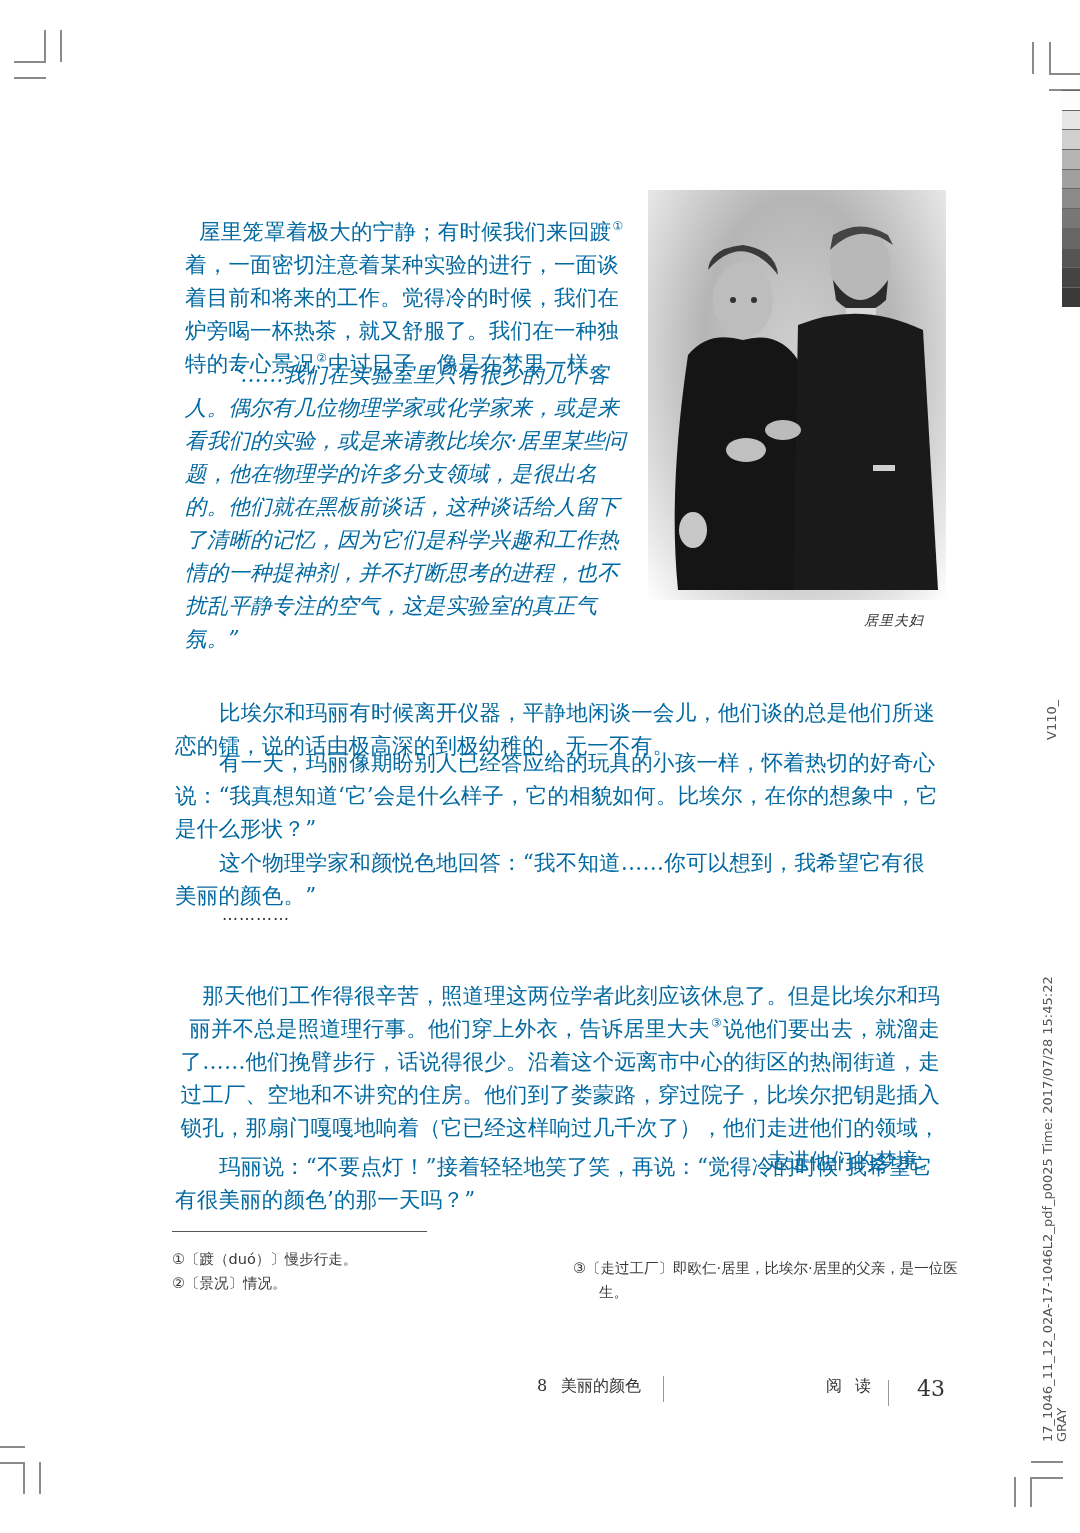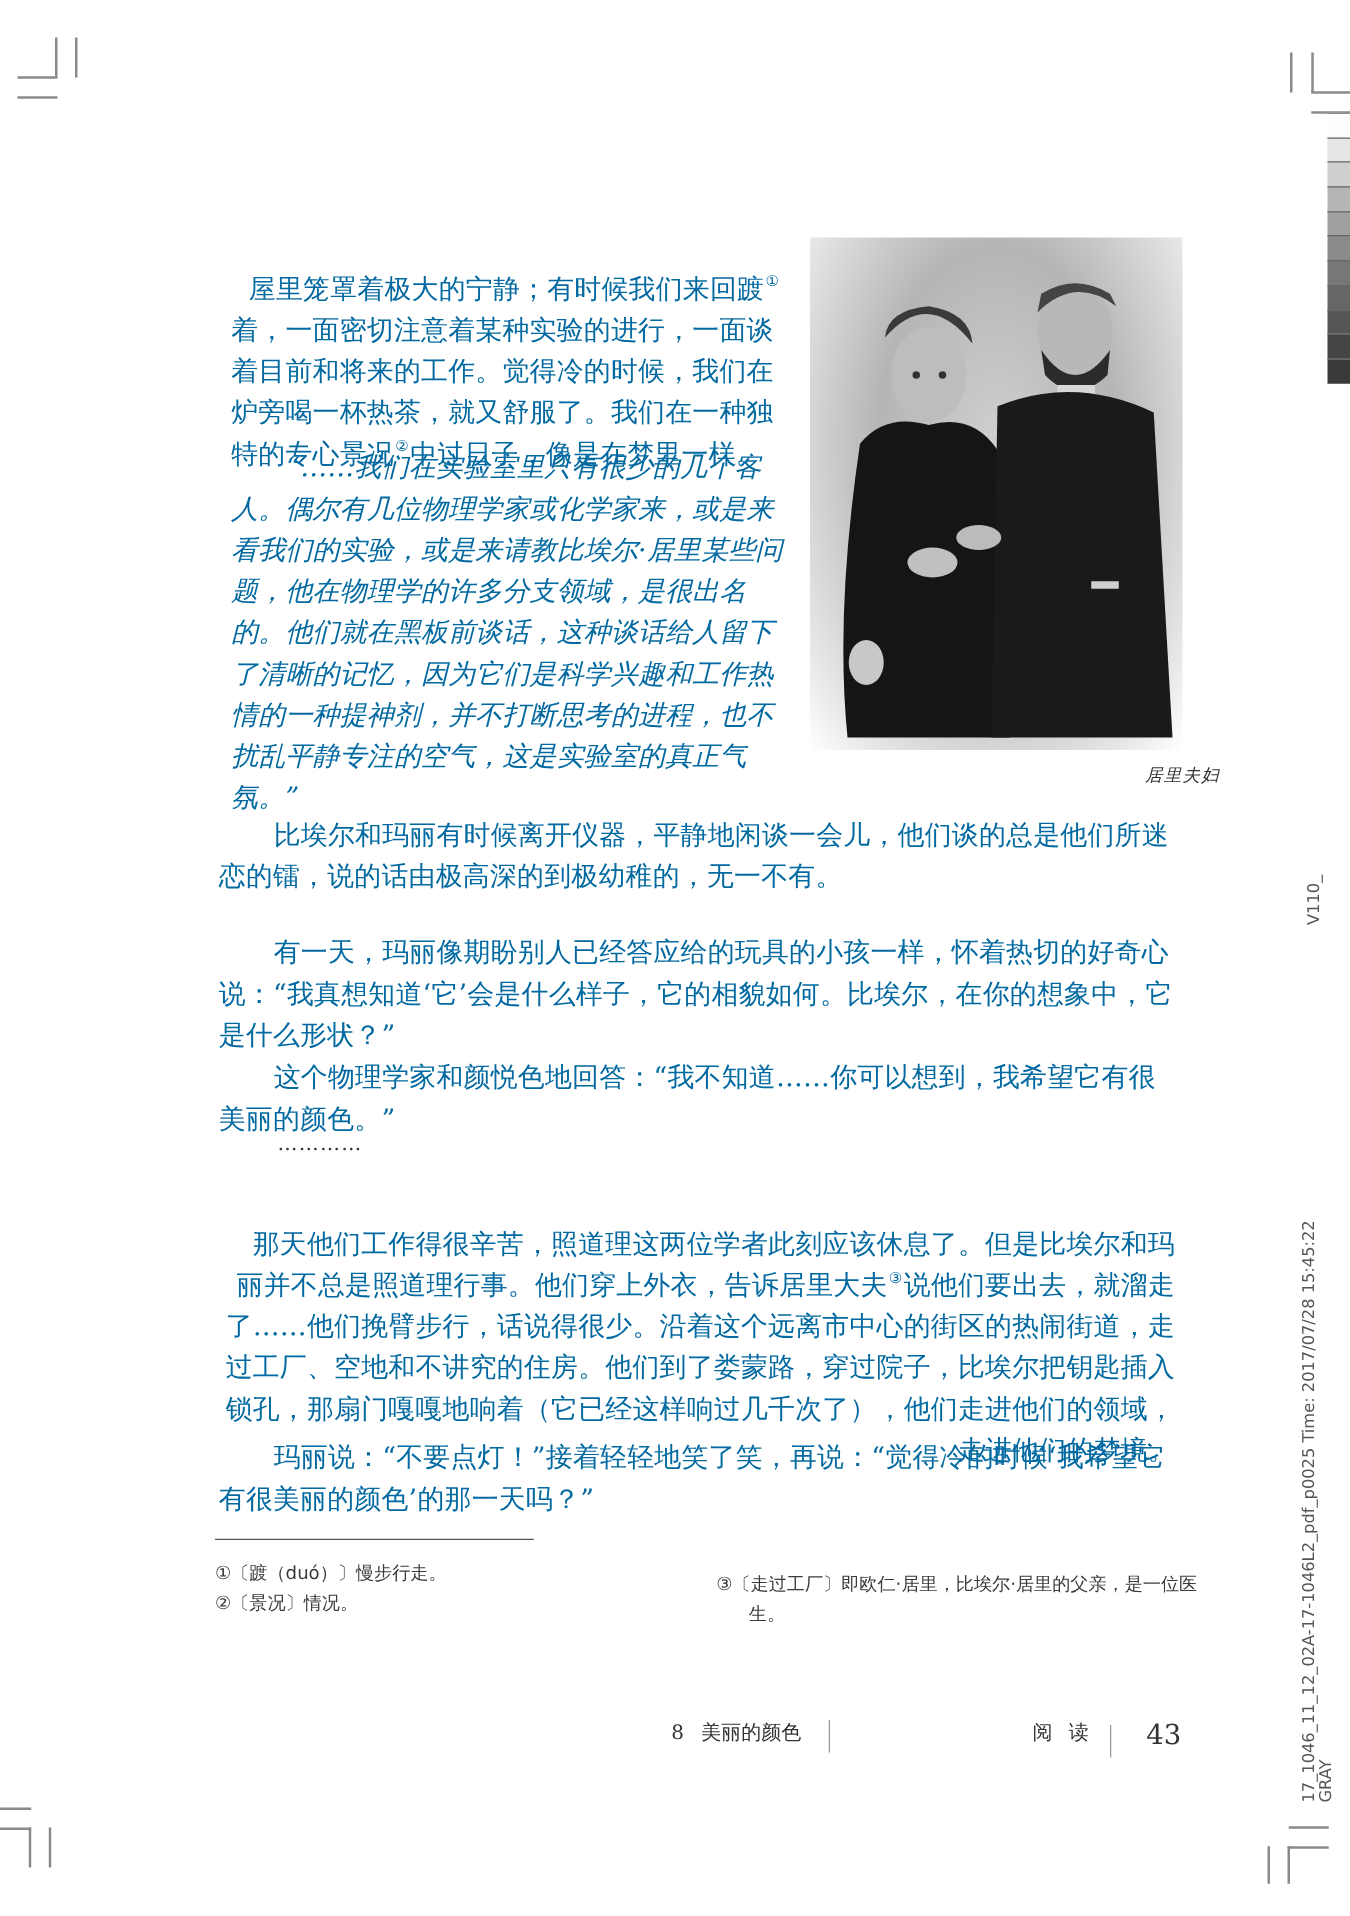--- a/index.html
+++ b/index.html
@@ -17,21 +17,21 @@
     .narrow { left: 185px; width: 445px; }
     .wide { left: 175px; width: 765px; }
     .indent { text-indent: 44px; }
     sup.fn { font-size: 12px; vertical-align: 9px; line-height: 0; margin: 0 1px; }
     .photo {
       position: absolute; left: 648px; top: 190px; width: 298px; height: 410px;
       background: radial-gradient(ellipse at 50% 40%, #cfcfcf 0%, #b5b5b5 45%, #e8e8e8 85%, #ffffff 100%);
       overflow: hidden;
     }
     .caption {
-      position: absolute; left: 916px; top: 612px; font-size: 14px; color: #333;
+      position: absolute; left: 864px; top: 612px; font-size: 14px; color: #333;
       font-style: italic; letter-spacing: 1px;
     }
     .dots { position: absolute; left: 222px; top: 905px; font-size: 16px; letter-spacing: 1px; color: #333; }
     .fn-rule { position: absolute; left: 172px; top: 1231px; width: 255px; height: 1px; background: #555; }
     .fn-text {
       position: absolute; font-family: "DejaVu Sans", "Liberation Sans", sans-serif;
       font-size: 14.5px; line-height: 24px; color: #3a3a3a;
     }
     .footer { position: absolute; top: 1376px; font-size: 16px; color: #333; }
     .vbar { position: absolute; width: 1px; background: #999; }
@@ -101,21 +101,21 @@
     <path d="M182 60 Q212 30 245 55 L240 45 Q212 28 185 45Z" fill="#444"></path>
     <path d="M185 90 Q212 130 240 90 L238 110 Q212 135 188 110Z" fill="#2b2b2b"></path>
     <rect x="198" y="118" width="30" height="12" fill="#d8d8d8"></rect>
     <path d="M150 135 Q212 110 275 140 L290 400 L145 400Z" fill="#1a1a1a"></path>
     <rect x="225" y="275" width="22" height="6" fill="#cfcfcf"></rect>
     <ellipse cx="135" cy="240" rx="18" ry="10" fill="#bbb"></ellipse>
   </svg>
 </div>
 <div class="caption">居里夫妇</div>
 
-<div class="p wide indent" style="top:652px;">比埃尔和玛丽有时候离开仪器，平静地闲谈一会儿，他们谈的总是他们所迷恋的镭，说的话由极高深的到极幼稚的，无一不有。</div>
+<div class="p wide indent" style="top:696px;">比埃尔和玛丽有时候离开仪器，平静地闲谈一会儿，他们谈的总是他们所迷恋的镭，说的话由极高深的到极幼稚的，无一不有。</div>
 <div class="p wide indent" style="top:746px;">有一天，玛丽像期盼别人已经答应给的玩具的小孩一样，怀着热切的好奇心说：“我真想知道‘它’会是什么样子，它的相貌如何。比埃尔，在你的想象中，它是什么形状？”</div>
 <div class="p wide indent" style="top:846px;">这个物理学家和颜悦色地回答：“我不知道……你可以想到，我希望它有很美丽的颜色。”</div>
 <div class="dots">…………</div>
 <div class="p wide indent" style="top:946px;text-align:right;">
   <span>那天他们工作得很辛苦，照道理这两位学者此刻应该休息了。但是比埃尔和玛丽并不总是照道理行事。他们穿上外衣，告诉居里大夫</span><sup class="fn">③</sup><span>说他们要出去，就溜走了……他们挽臂步行，话说得很少。沿着这个远离市中心的街区的热闹街道，走过工厂、空地和不讲究的住房。他们到了娄蒙路，穿过院子，比埃尔把钥匙插入锁孔，那扇门嘎嘎地响着（它已经这样响过几千次了），他们走进他们的领域，走进他们的梦境。</span>
 </div>
 <div class="p wide indent" style="top:1150px;">玛丽说：“不要点灯！”接着轻轻地笑了笑，再说：“觉得冷的时候‘我希望它有很美丽的颜色’的那一天吗？”</div>
 
 <div class="fn-rule"></div>
 <div class="fn-text" style="left:172px;top:1247px;">①〔踱（duó）〕慢步行走。</div>

